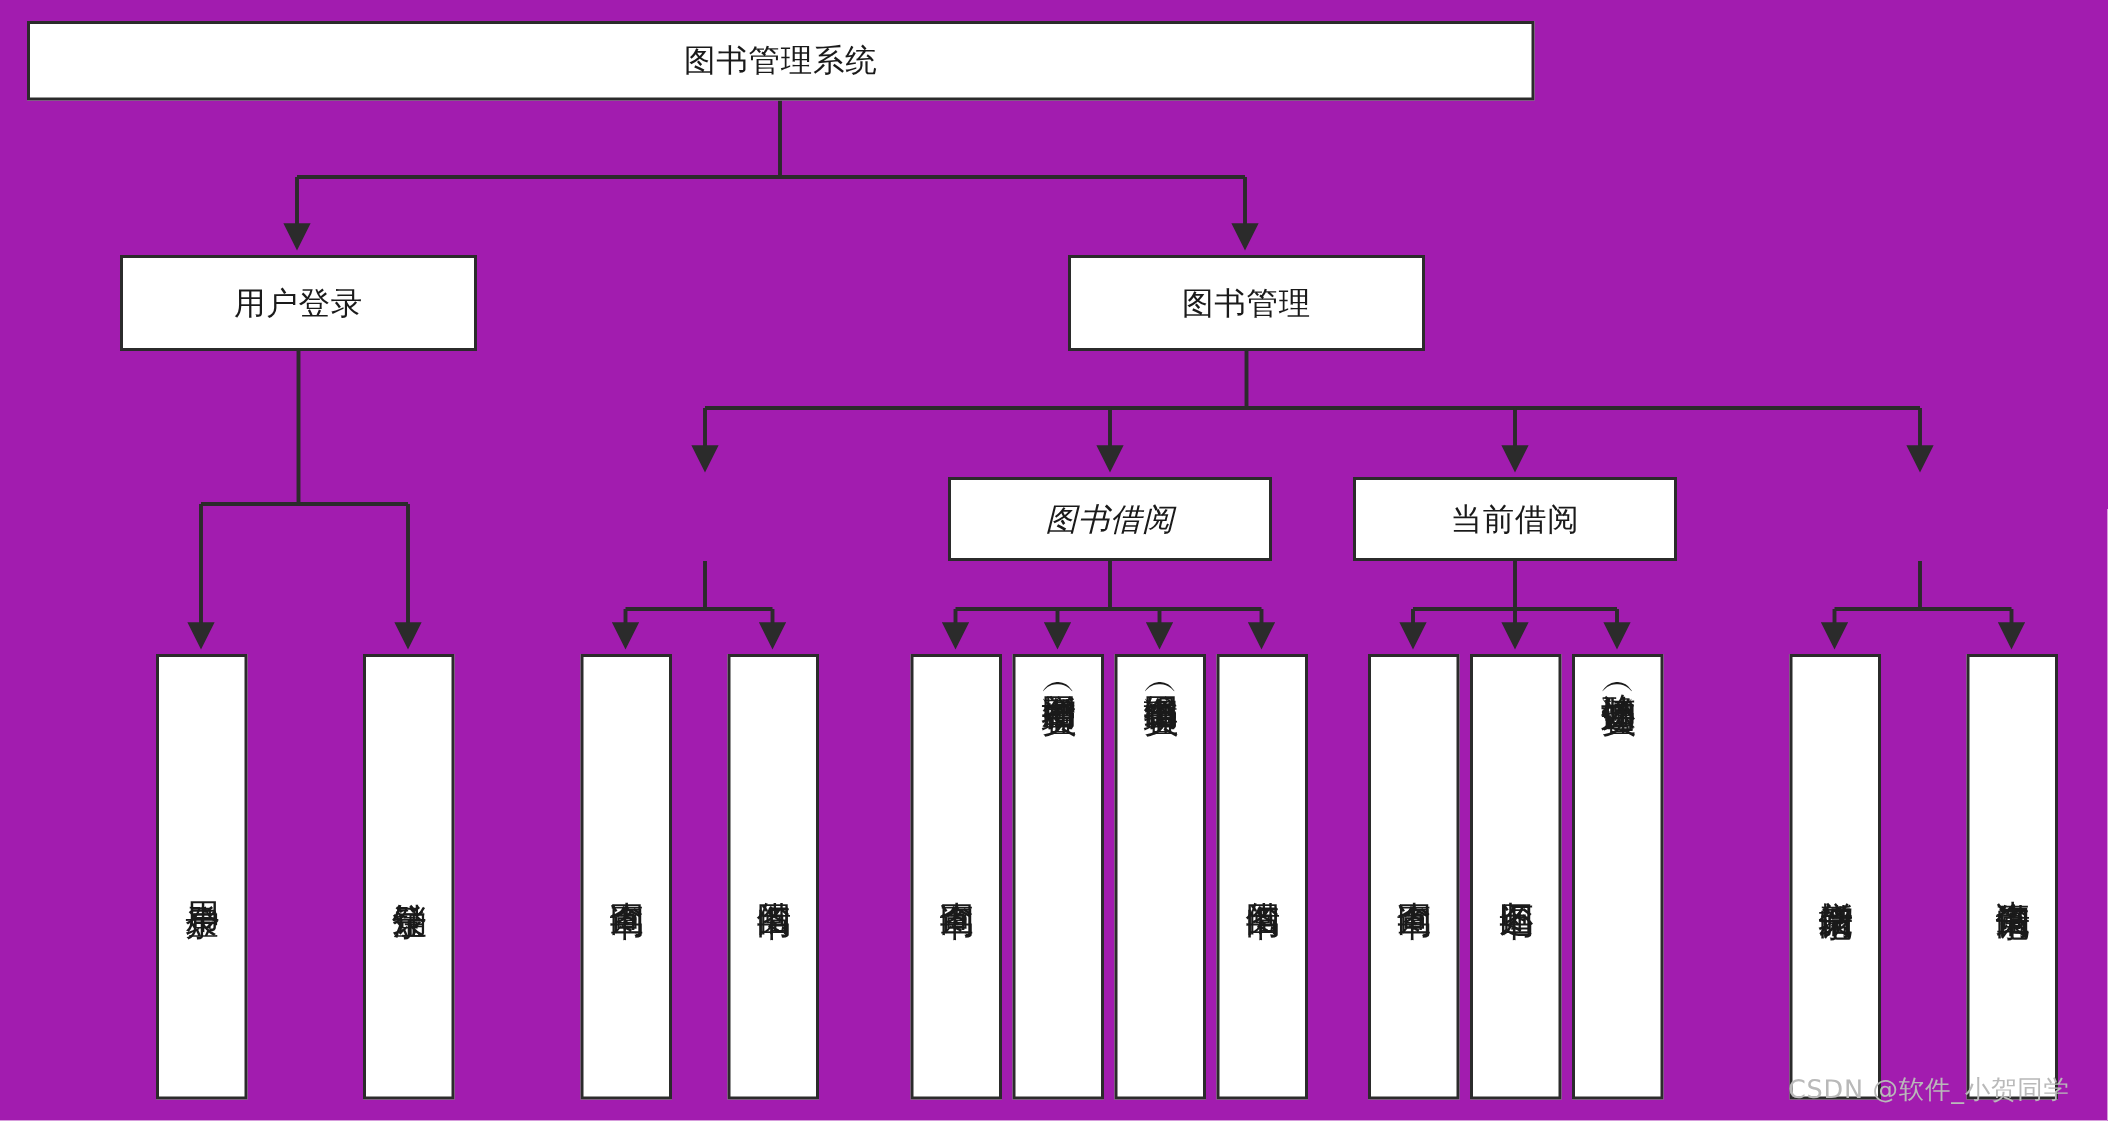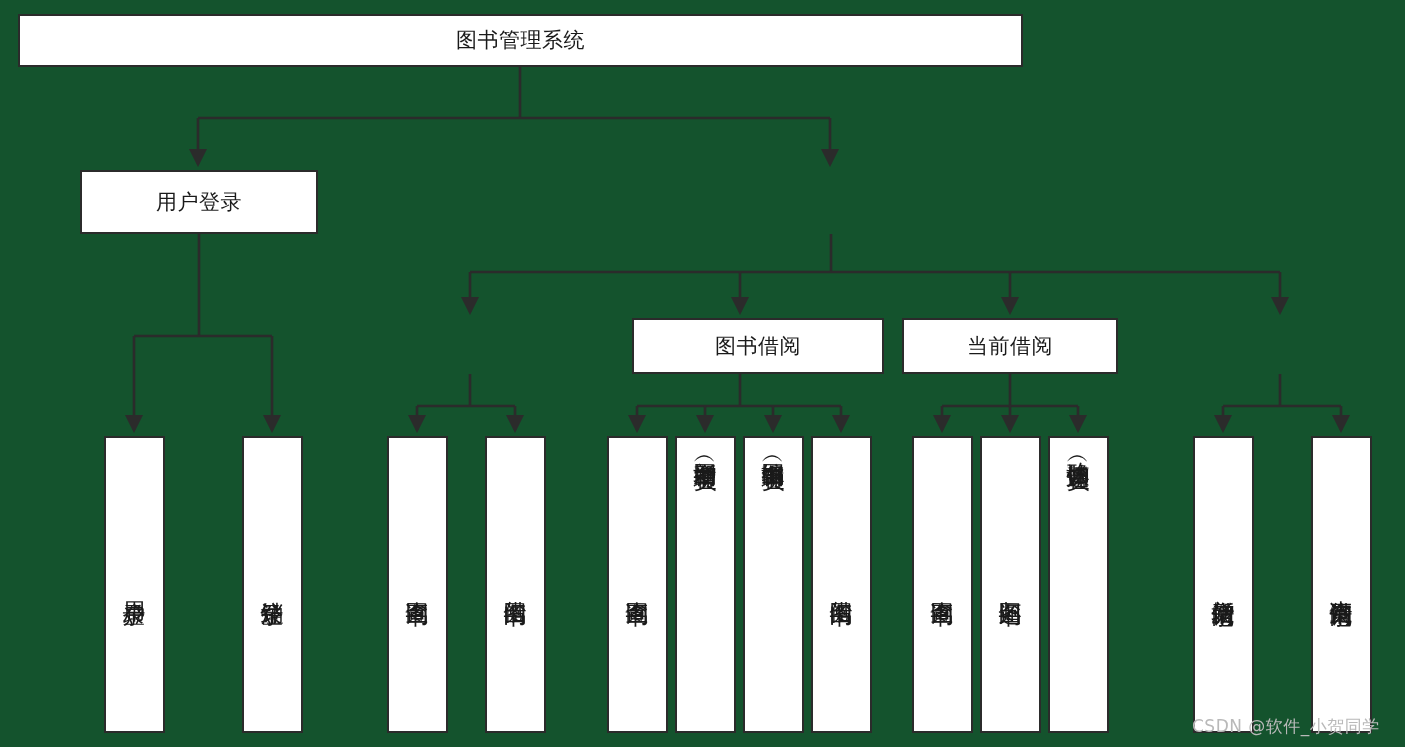--- a/index.html
+++ b/index.html
@@ -8,21 +8,21 @@
     padding: 0;
     background: #ffffff;
   }
   body {
     font-family: "DejaVu Sans", "Liberation Sans", sans-serif;
   }
   #diagram {
     position: relative;
     width: 1405px;
     height: 747px;
-    background: #14532d;
+    background: #a21caf;
     overflow: hidden;
   }
   #edges {
     position: absolute;
     left: 0;
     top: 0;
     width: 1405px;
     height: 747px;
     pointer-events: none;
   }
@@ -122,22 +122,25 @@
     </g>
   </svg>
 
   <div class="node h" style="left:18px; top:14px; width:1005px; height:53px;">
     <span>图书管理系统</span>
   </div>
 
   <div class="node h" style="left:80px; top:170px; width:238px; height:64px;">
     <span>用户登录</span>
   </div>
+  <div class="node h" style="left:712px; top:170px; width:238px; height:64px;">
+    <span>图书管理</span>
+  </div>
 
-  <div class="node h" style="left:632px; top:318px; width:252px; height:56px;">
+  <div class="node h" style="left:632px; top:318px; width:216px; height:56px;font-style:italic;">
     <span>图书借阅</span>
   </div>
   <div class="node h" style="left:902px; top:318px; width:216px; height:56px;">
     <span>当前借阅</span>
   </div>
 
   <div class="node v mid" style="left:104px; top:436px; width:61px; height:297px;">
     <span class="vtext">用户登录</span>
   </div>
   <div class="node v mid" style="left:242px; top:436px; width:61px; height:297px;">

